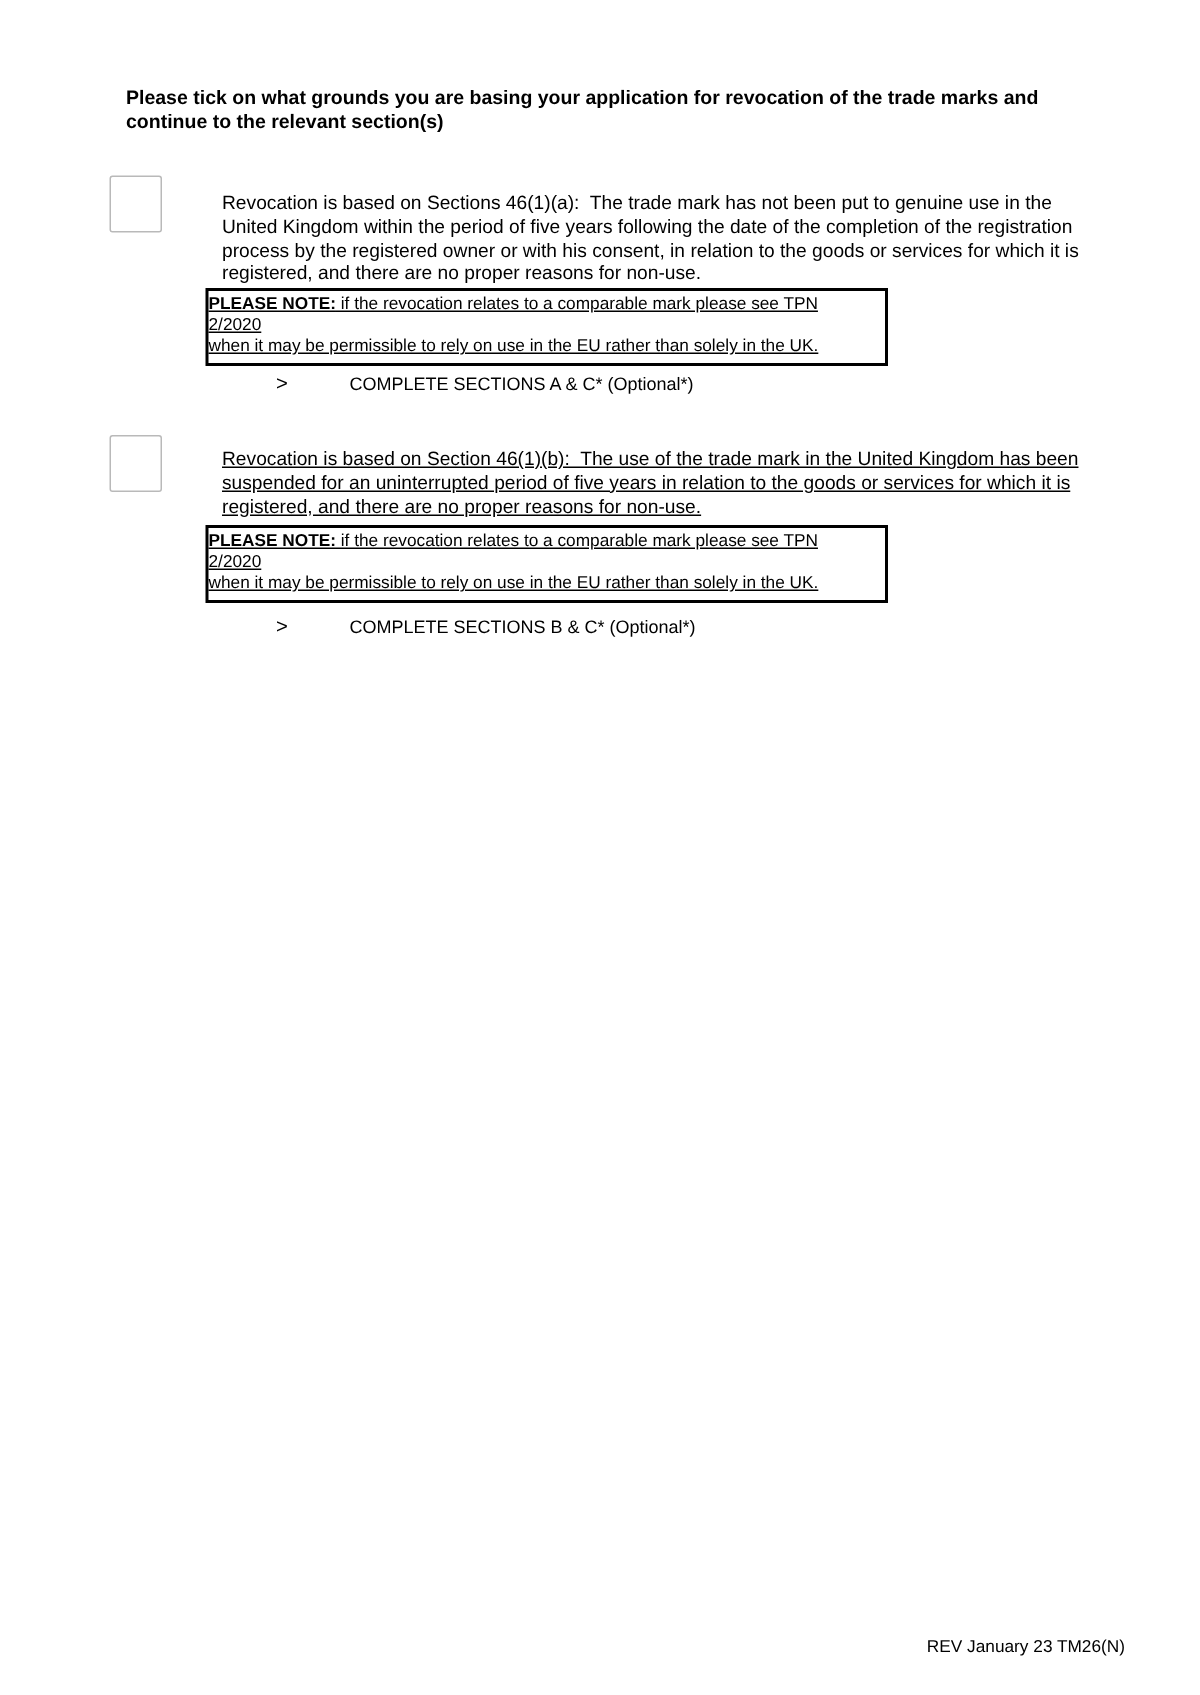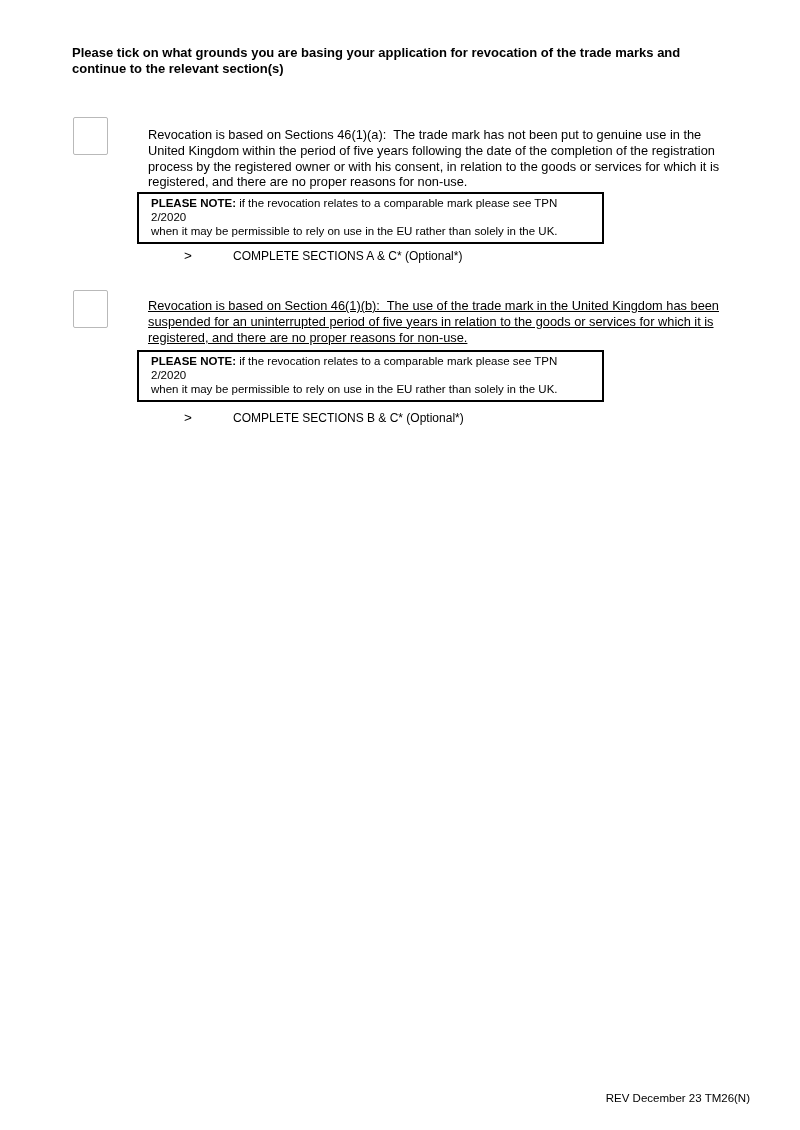--- a/index.html
+++ b/index.html
@@ -18,21 +18,21 @@
   .abs { position: absolute; }
 
   .heading {
     left: 72px;
     top: 45px;
     width: 670px;
     font-size: 13px;
     line-height: 16px;
     font-weight: bold;
     white-space: pre-line;
-    margin: 0;
+    margin: 12px;
   }
 
   .checkbox {
     width: 33px;
     height: 36px;
     background: #ffffff;
     border: 1px solid #b9b9b9;
     border-radius: 2px;
     cursor: pointer;
   }
@@ -47,24 +47,25 @@
     white-space: pre-line;
     margin: 12px;
   }
   .body-a { top: 115px; }
   .body-b { top: 286px; text-decoration: underline; }
 
   .note-box {
     left: 137px;
     width: 443px;
     border: 2px solid #000000;
-    padding: 2px 8px 4px 12px;
+    padding: 2px 8px 4px 0;
     font-size: 11.5px;
     line-height: 14px;
     background: #ffffff;
+    text-decoration: underline;
   }
   .note-a { top: 192px; }
   .note-b { top: 350px; }
   .note-box b { font-weight: bold; }
   .note-box span { white-space: pre-line; }
 
   .arrow {
     left: 184px;
     font-size: 13.5px;
     line-height: 16px;
@@ -103,13 +104,13 @@
 
 <div class="abs checkbox checkbox-b" role="checkbox" aria-checked="false"></div>
 <p class="abs body-text body-b">Revocation is based on Section 46(1)(b):&nbsp; The use of the trade mark in the United Kingdom has been
 suspended for an uninterrupted period of five years in relation to the goods or services for which it is
 registered, and there are no proper reasons for non-use.</p>
 <div class="abs note-box note-b"><b>PLEASE NOTE:</b><span> if the revocation relates to a comparable mark please see TPN 2/2020
 when it may be permissible to rely on use in the EU rather than solely in the UK.</span></div>
 <span class="abs arrow row-b">&gt;</span>
 <span class="abs instruction row-b">COMPLETE SECTIONS B &amp; C* (Optional*)</span>
 
-<div class="abs footer-ref">REV December 23 TM26(N)</div>
+<div class="abs footer-ref">REV January 23 TM26(N)</div>
 
 </body></html>

